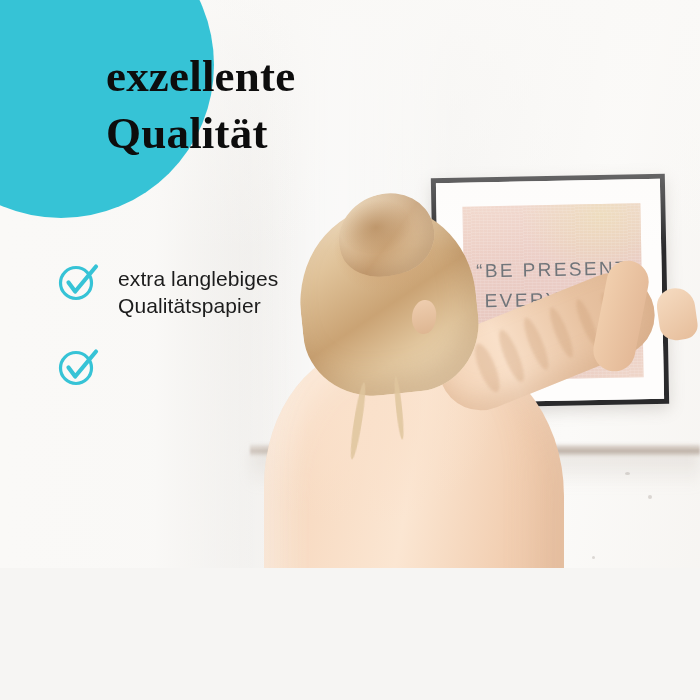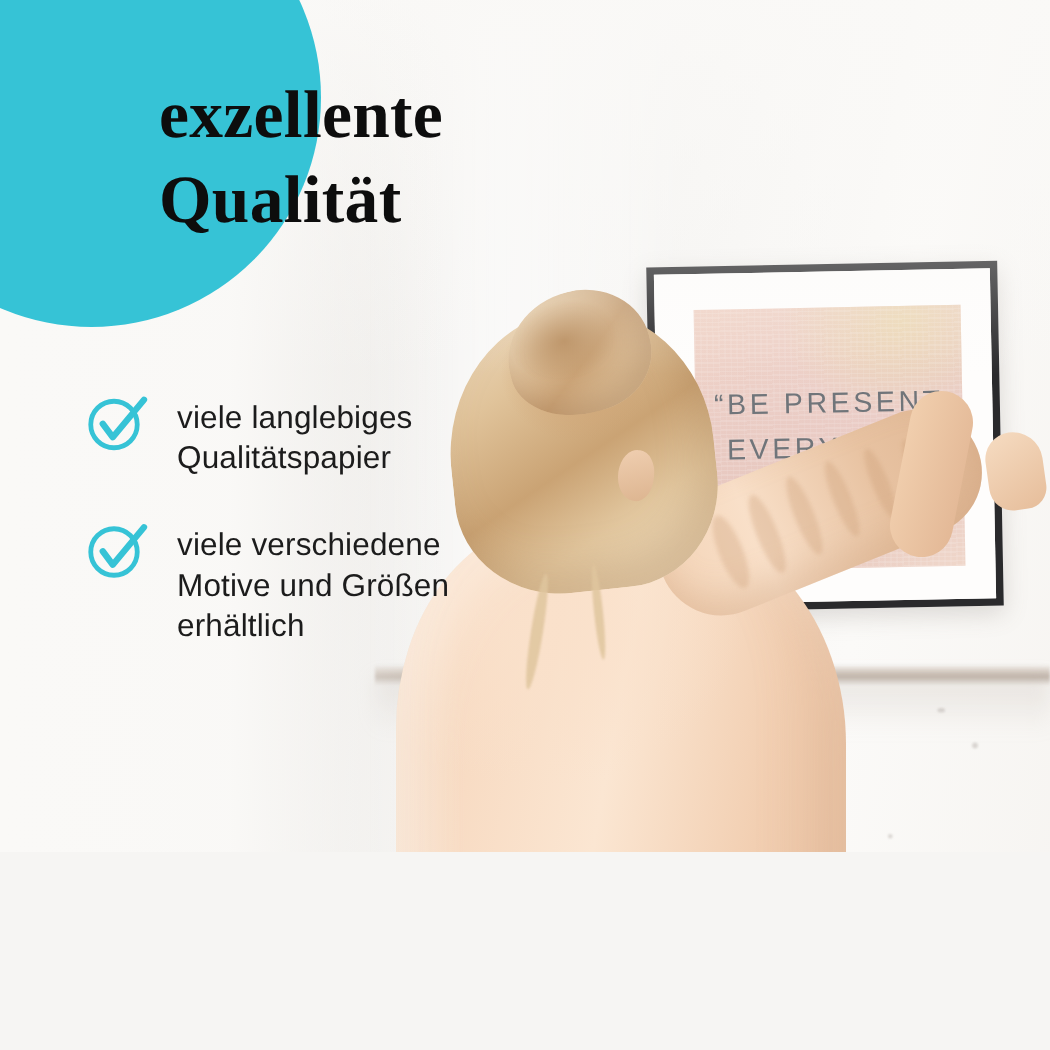--- a/index.html
+++ b/index.html
@@ -271,35 +271,32 @@
 
   <div class="features">
 
     <div class="feature">
       <span class="check-icon">
         <svg width="44" height="44" viewBox="0 0 44 44" fill="none" aria-hidden="true">
           <circle cx="20" cy="24" r="15.5" stroke="#36c3d6" stroke-width="3.2" fill="none"></circle>
           <path d="M12.5 23.5 L19.2 32.5 L40 7.5" stroke="#36c3d6" stroke-width="4.2" stroke-linecap="round" stroke-linejoin="round" fill="none"></path>
         </svg>
       </span>
-      <span class="feature-text" style="color: rgb(28, 28, 28);">viele langlebiges
+      <span class="feature-text" style="color: rgb(28, 28, 28);">extra langlebiges
 Qualitätspapier</span>
     </div>
 
 
     <div class="feature">
       <span class="check-icon">
         <svg width="44" height="44" viewBox="0 0 44 44" fill="none" aria-hidden="true">
           <circle cx="20" cy="24" r="15.5" stroke="#36c3d6" stroke-width="3.2" fill="none"></circle>
           <path d="M12.5 23.5 L19.2 32.5 L40 7.5" stroke="#36c3d6" stroke-width="4.2" stroke-linecap="round" stroke-linejoin="round" fill="none"></path>
         </svg>
       </span>
-      <span class="feature-text" style="color: rgb(28, 28, 28);">viele verschiedene
-Motive und Größen
-erhältlich</span>
     </div>
 
   </div>
 
   <div class="dot-grid">
     <span class="dot" style="background: rgb(17, 17, 17);"></span>
     <span class="dot" style="background: rgb(17, 17, 17);"></span>
     <span class="dot" style="background: rgb(17, 17, 17);"></span>
     <span class="dot" style="background: rgb(17, 17, 17);"></span>
     <span class="dot" style="background: rgb(17, 17, 17);"></span>

